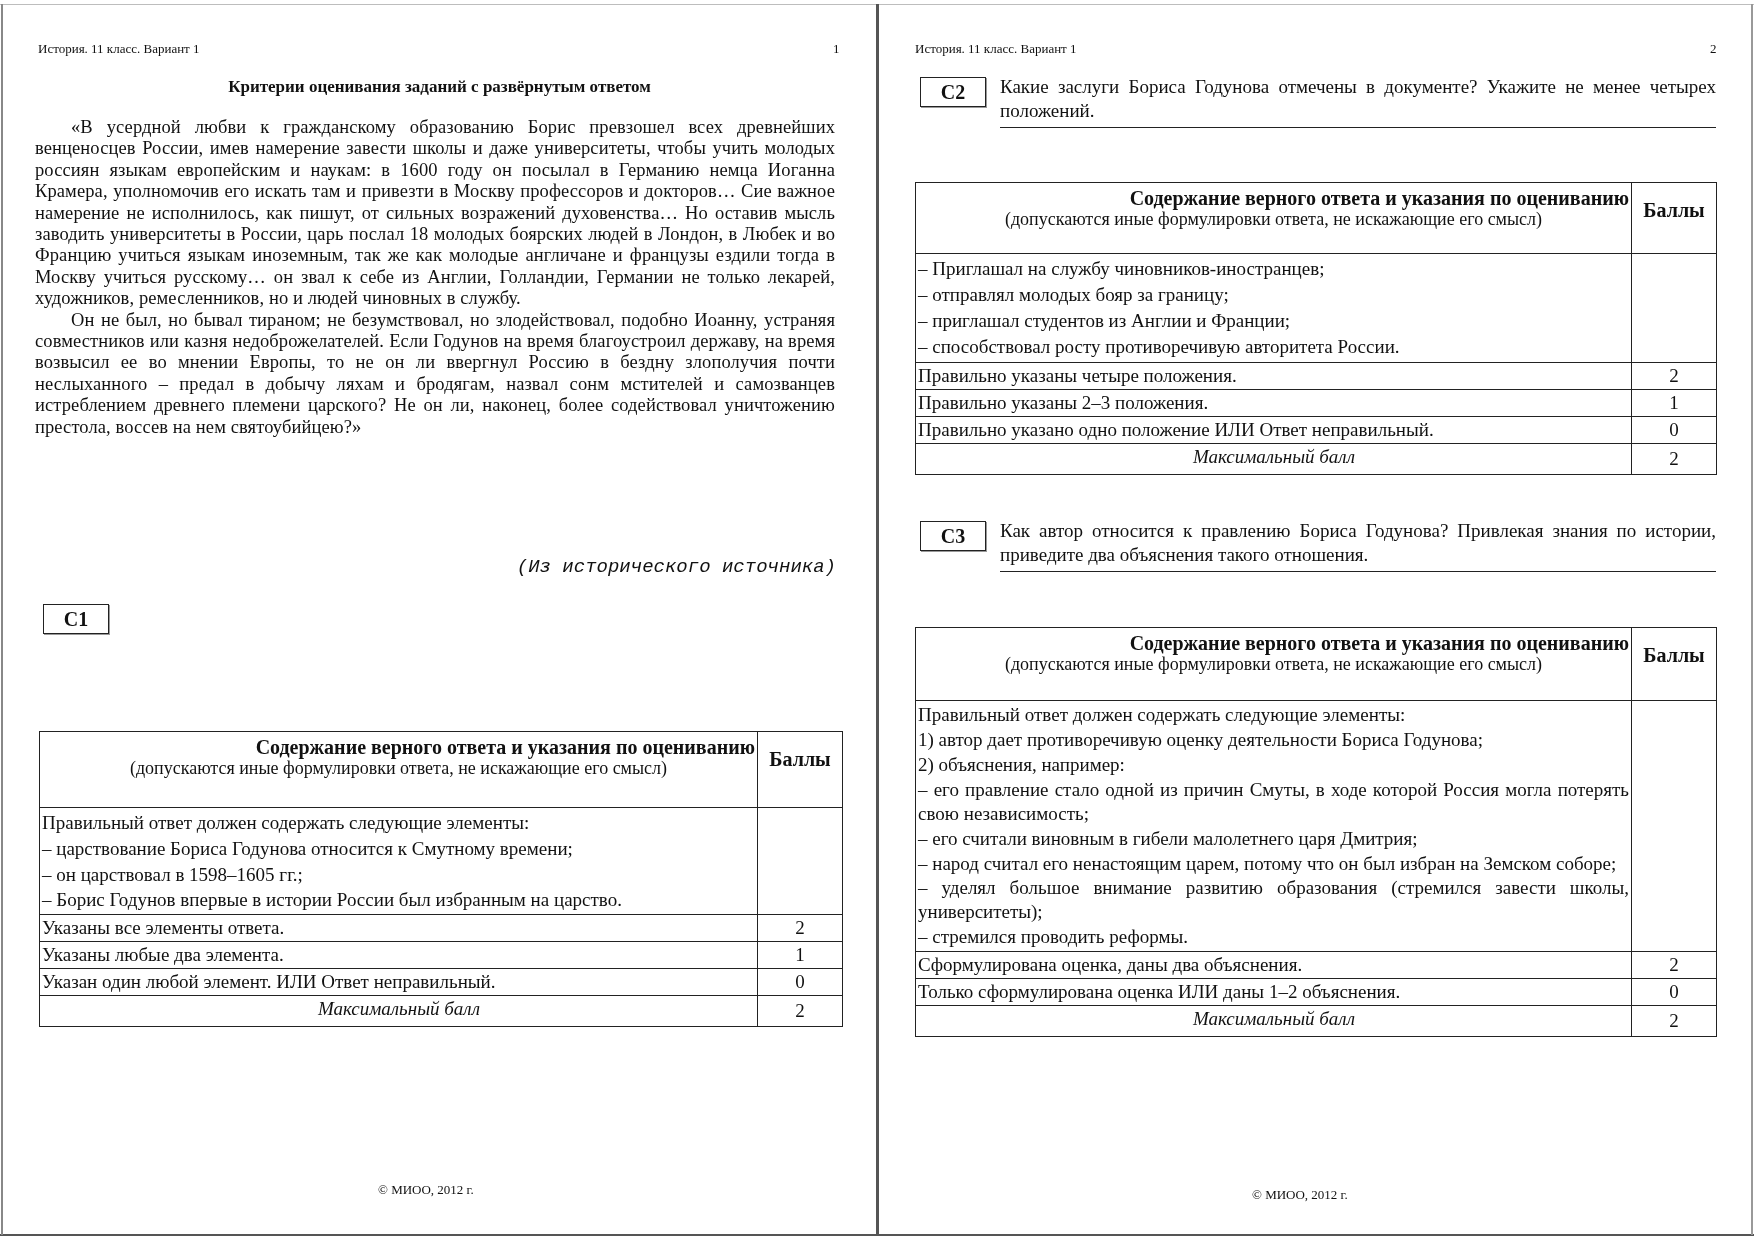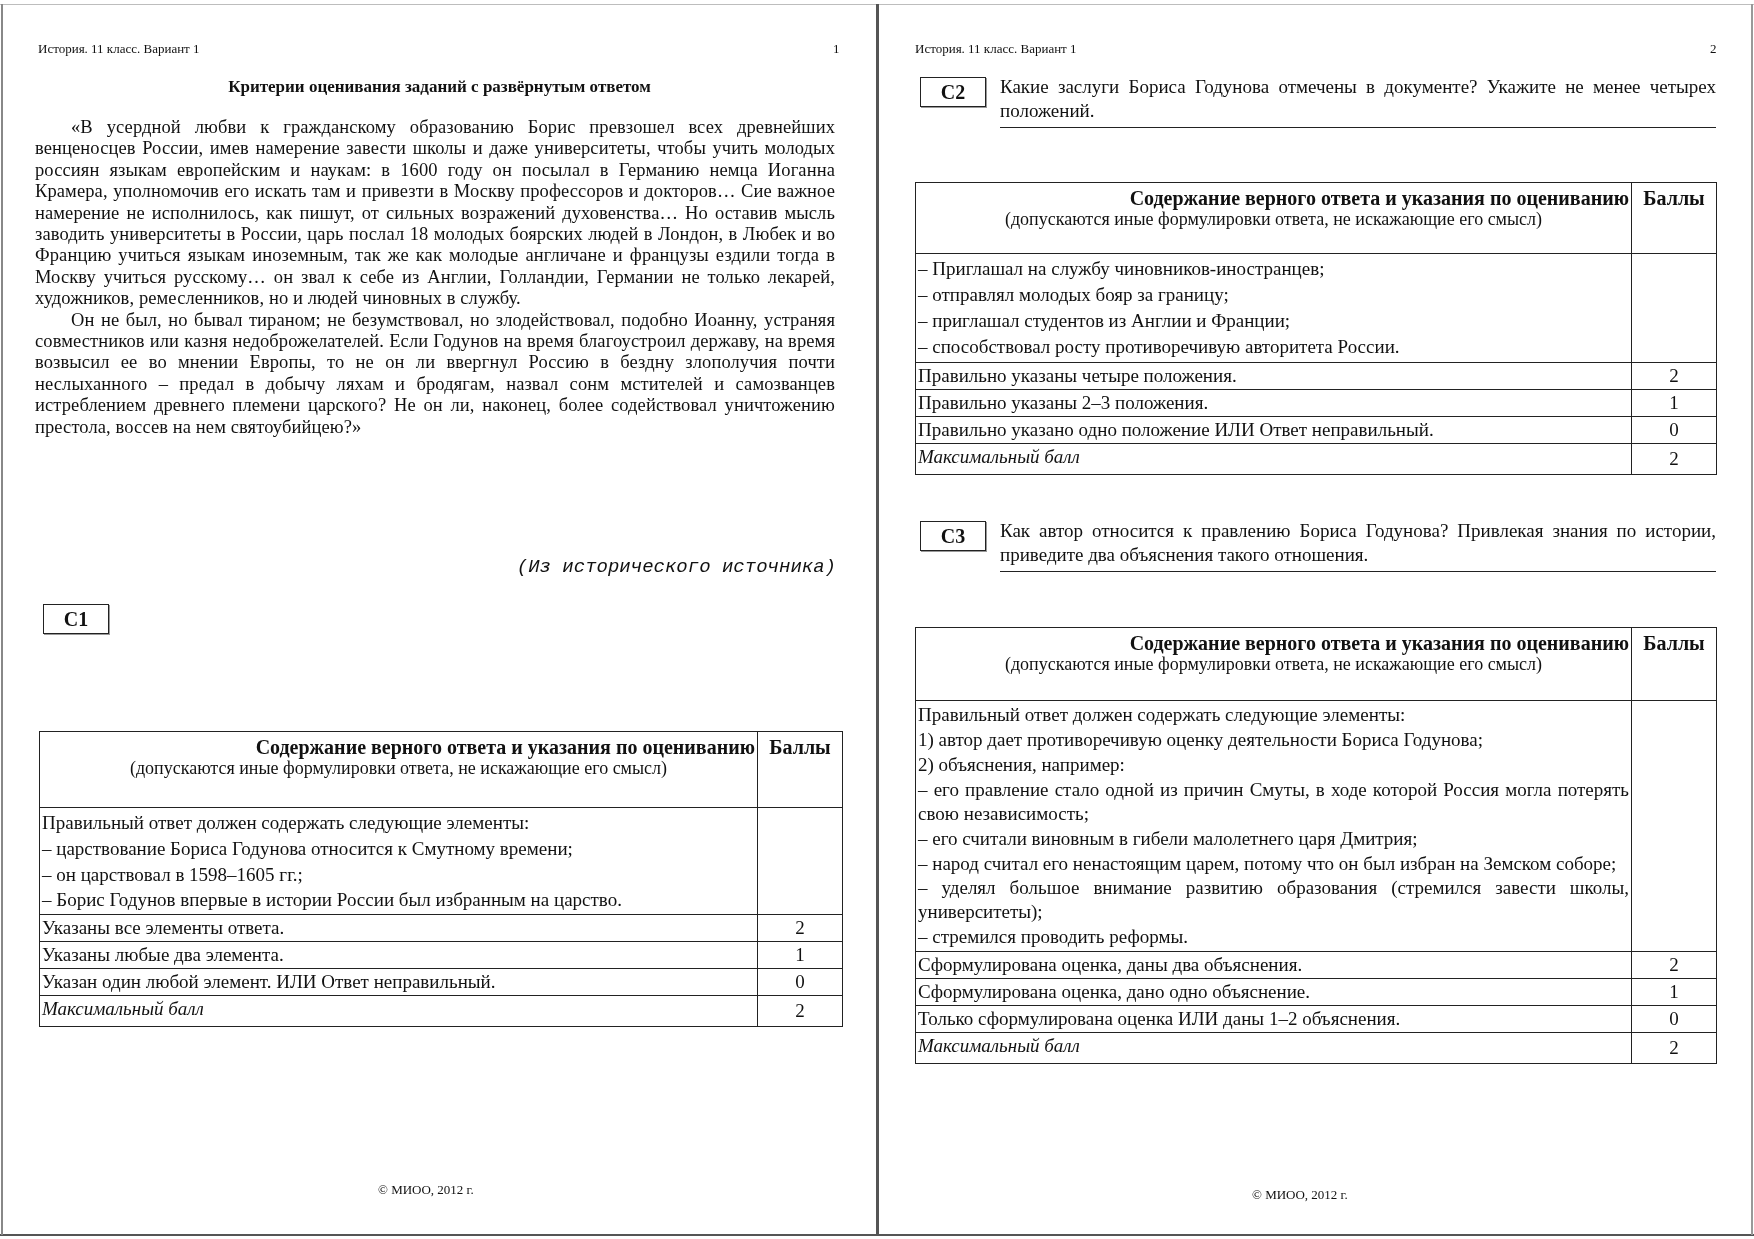--- a/index.html
+++ b/index.html
@@ -38,27 +38,27 @@
   .task-text {
     position: absolute; font-size: 19px; line-height: 24px; text-align: justify;
     padding-bottom: 4px; border-bottom: 1.5px solid #222;
   }
 
   table.crit {
     position: absolute; border-collapse: collapse; font-family: "Liberation Serif", serif; font-size: 19px;
   }
   table.crit td { border: 1.5px solid #222; padding: 0 2px; vertical-align: top; }
   table.crit td.pts { text-align: center; width: 80px; vertical-align: middle; }
-  table.crit td.pts-head { text-align: center; font-weight: bold; font-size: 20px; vertical-align: top; padding-top: 4px; }
+  table.crit td.pts-head { text-align: center; font-weight: bold; font-size: 20px; vertical-align: top; padding-top: 16px; }
   table.crit .head-main { font-weight: bold; font-size: 20px; text-align: right; display: block; line-height: 22px; padding-top: 4px; }
   table.crit .head-sub { font-size: 18px; text-align: center; display: block; line-height: 20px; }
   table.crit .elem { display: block; line-height: 26px; text-align: justify; }
   table.crit .elem-tight { display: block; line-height: 24px; text-align: justify; }
   table.crit tr.score td { height: 26px; line-height: 26px; margin-top: 20px; }
-  table.crit td.max-label { text-align: left; font-style: italic; padding-right: 1px; }
+  table.crit td.max-label { text-align: center; font-style: italic; padding-right: 1px; }
 
   .footer { position: absolute; font-size: 13px; font-family: "Liberation Serif", serif; }
 </style>
 </head>
 <body>
 
 <div class="frame-top"></div>
 <div class="frame-bottom"></div>
 <div class="frame-left"></div>
 <div class="frame-right"></div>
@@ -191,24 +191,20 @@
         <span class="elem-tight">– уделял большое внимание развитию образования (стремился завести школы, университеты);</span>
         <span class="elem">– стремился проводить реформы.</span>
       </td>
       <td class="pts"></td>
     </tr>
     <tr class="score">
       <td>Сформулирована оценка, даны два объяснения.</td>
       <td class="pts">2</td>
     </tr>
     <tr class="score">
-      <td>Сформулирована оценка, дано одно объяснение.</td>
-      <td class="pts">1</td>
-    </tr>
-    <tr class="score">
       <td>Только сформулирована оценка ИЛИ даны 1–2 объяснения.</td>
       <td class="pts">0</td>
     </tr>
     <tr class="score">
       <td class="max-label" style="height:30px;">Максимальный балл</td>
       <td class="pts">2</td>
     </tr>
   </tbody>
     </table>
 

